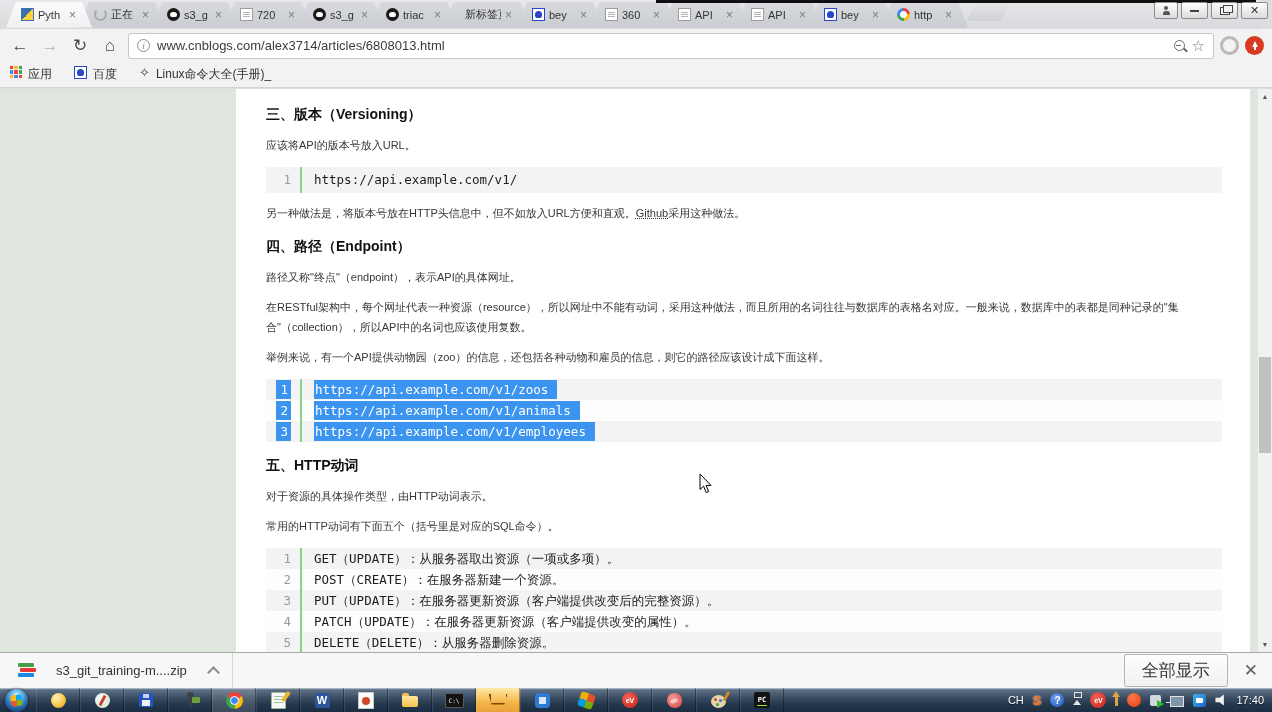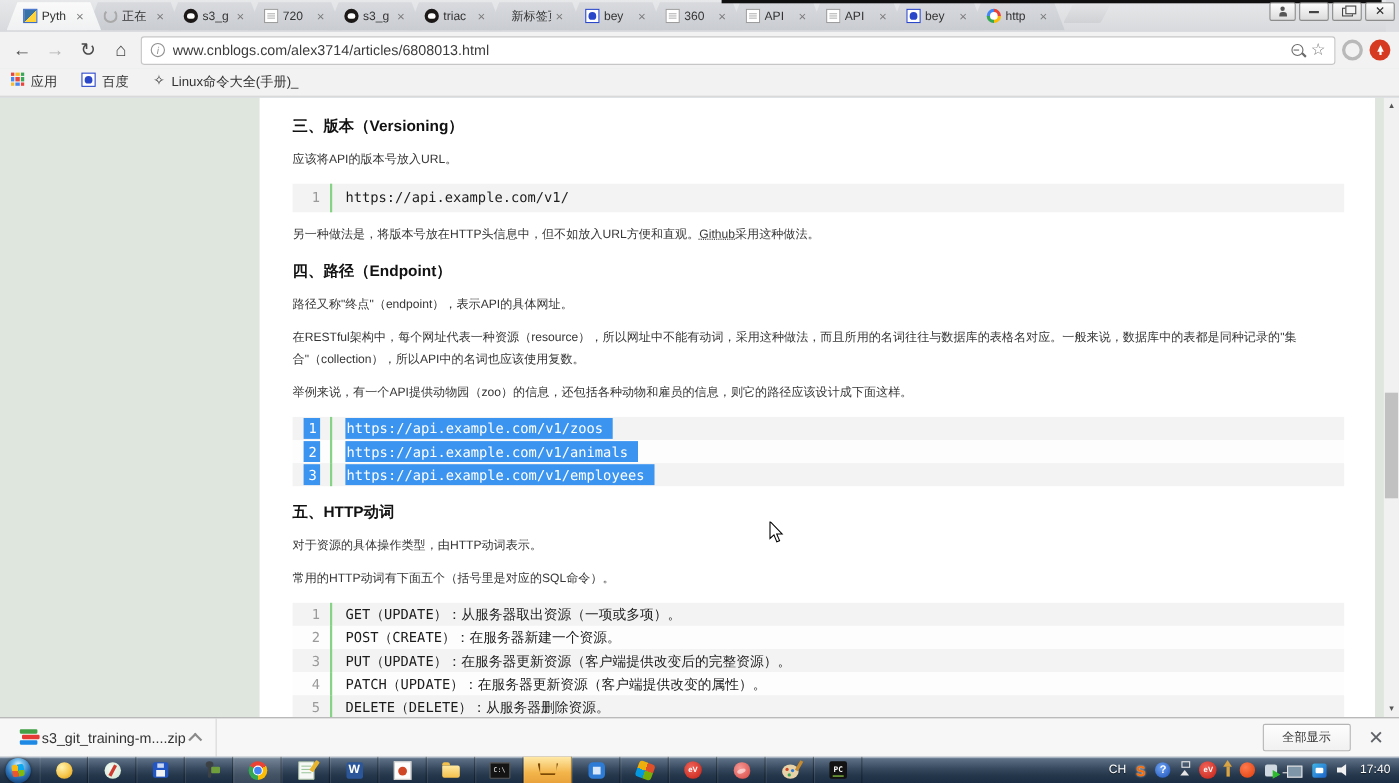--- a/index.html
+++ b/index.html
@@ -101,30 +101,30 @@
   .right-strip{position:absolute;top:0;bottom:0;right:14px;width:8px;background:#dee6dd;}
   .scrollbar{position:absolute;top:0;bottom:0;right:0;width:14px;background:#f1f1f1;}
   .sb-arrow{position:absolute;left:0;width:14px;height:15px;color:#555;font-size:7px;text-align:center;line-height:15px;}
   .sb-up{top:0;}
   .sb-down{bottom:0;}
   .sb-thumb{position:absolute;left:1px;top:268px;width:12px;height:96px;background:#c1c1c1;}
 
   
   .downloadbar{position:absolute;left:0;right:0;bottom:0;height:36px;background:#f7f7f7;border-top:1px solid #ababab;
     display:flex;align-items:center;box-sizing:border-box;}
-  .dl-item{display:flex;align-items:center;gap:4px;height:100%;padding:0 14px 0 18px;border-right:1px solid #d6d6d6;}
+  .dl-item{display:flex;align-items:center;gap:22px;height:100%;padding:0 14px 0 18px;border-right:1px solid #d6d6d6;}
   .zip-icon{width:16px;height:15px;position:relative;}
   .zip-icon i{position:absolute;left:0;width:16px;height:4px;border-radius:1px;}
   .zip-icon i:nth-child(1){top:0;background:#43a047;}
   .zip-icon i:nth-child(2){top:5px;background:#e53935;left:2px;}
   .zip-icon i:nth-child(3){top:10px;background:#1e88e5;}
   .dl-name{font-size:13px;color:#333;}
   .chev-up{width:7px;height:7px;border-left:2px solid #8a8a8a;border-top:2px solid #8a8a8a;transform:rotate(45deg);margin-top:3px;}
   .dl-right{margin-left:auto;display:flex;align-items:center;gap:16px;padding-right:14px;}
-  .btn-showall{font-size:11px;color:#333;border:1px solid #b5b5b5;border-radius:2px;background:linear-gradient(#fdfdfd,#f1f1f1);
+  .btn-showall{font-size:17px;color:#333;border:1px solid #b5b5b5;border-radius:2px;background:linear-gradient(#fdfdfd,#f1f1f1);
     padding:4px 17px;}
   .dl-close{font-size:17px;color:#5f6368;line-height:1;}
 
   
   .taskbar{position:absolute;left:0;right:0;bottom:0;height:24px;
     background:linear-gradient(#8598ab 0%,#5a6d82 10%,#37495e 45%,#24374b 70%,#1b2d42 100%);
     display:flex;align-items:center;box-shadow:inset 0 1px 0 rgba(255,255,255,.35);}
   .start-orb{width:23px;height:23px;border-radius:50%;margin:0 8px 0 5px;position:relative;flex:0 0 auto;
     background:radial-gradient(circle at 50% 28%,#eaf6ff 0%,#79c0ec 22%,#2b72b8 55%,#123a6b 90%);
     box-shadow:0 0 3px rgba(0,0,0,.6);}

